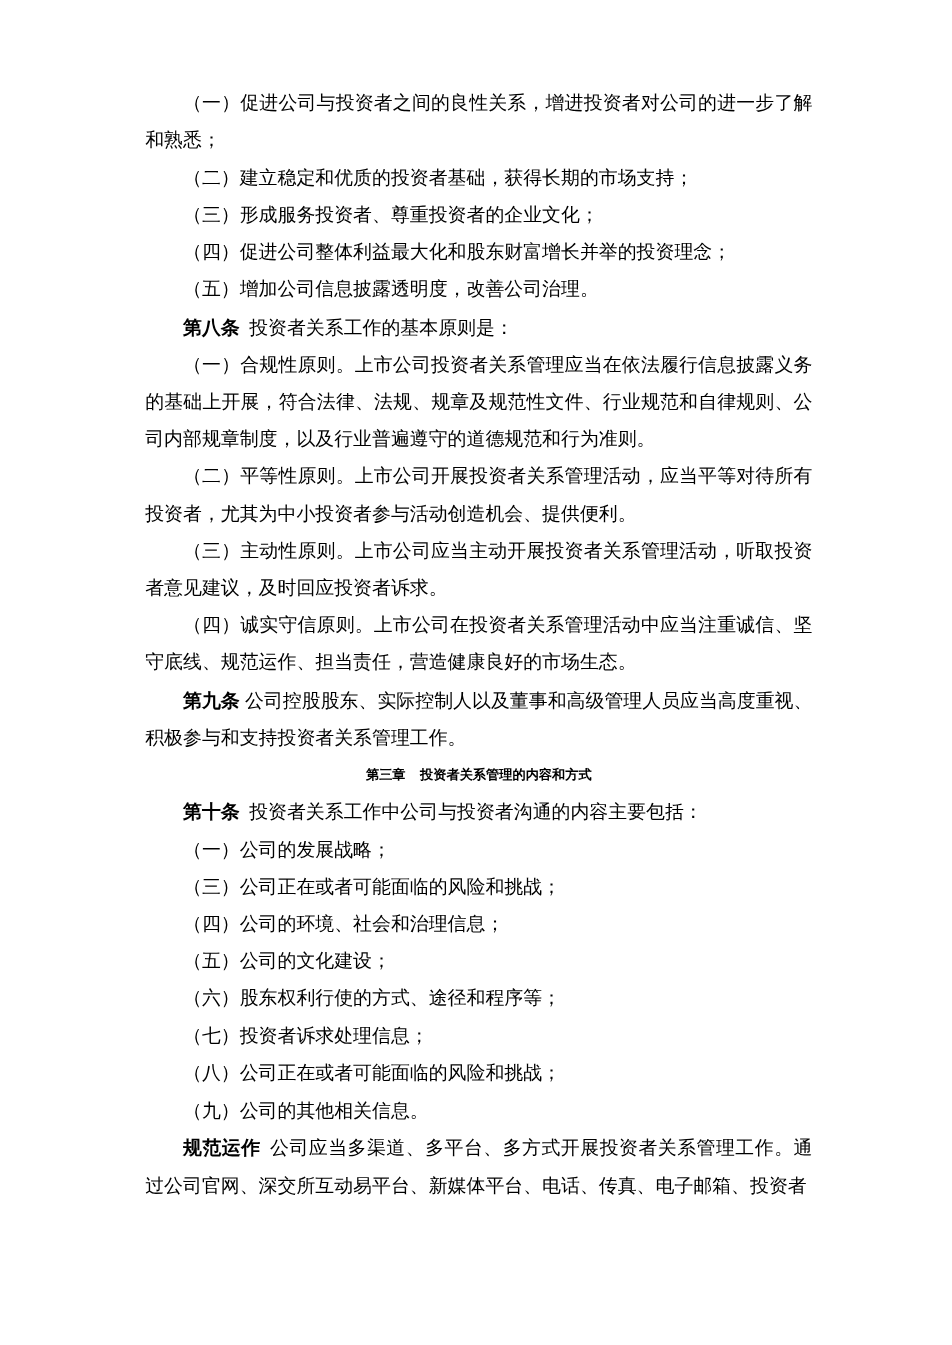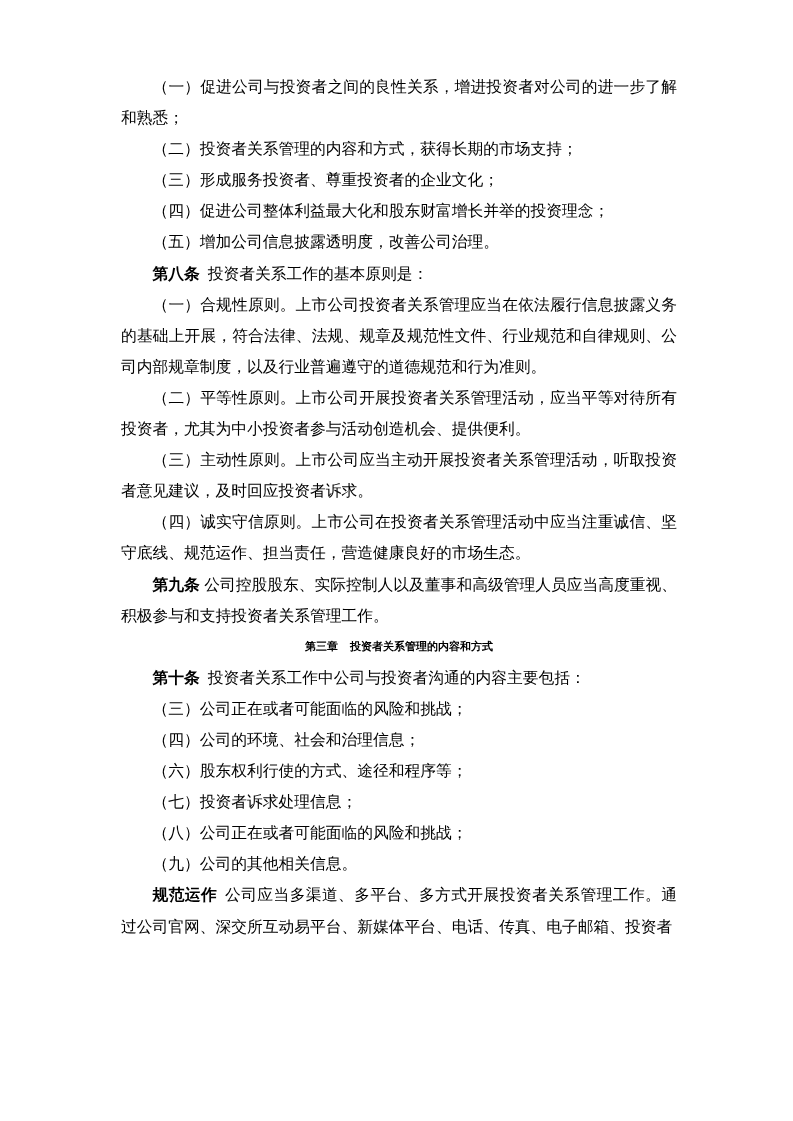--- a/index.html
+++ b/index.html
@@ -50,33 +50,35 @@
     text-indent: 0;
   }
   .chapter .art-label { margin-right: 1.1em; }
 </style>
 </head>
 <body>
 
 <div class="page">
   <main class="content" id="doc-content">
       <p class="para block-0"><span>（一）促进公司与投资者之间的良性关系，增进投资者对公司的进一步了解和熟悉；</span></p>
-      <p class="para block-1"><span>（二）投资者关系管理的内容和方式，获得长期的市场支持；</span></p>
+      <p class="para block-1"><span>（二）建立稳定和优质的投资者基础，获得长期的市场支持；</span></p>
       <p class="para block-2"><span>（三）形成服务投资者、尊重投资者的企业文化；</span></p>
       <p class="para block-3"><span>（四）促进公司整体利益最大化和股东财富增长并举的投资理念；</span></p>
       <p class="para block-4"><span>（五）增加公司信息披露透明度，改善公司治理。</span></p>
       <p class="para block-5"><b class="art-label">第八条</b><span>投资者关系工作的基本原则是：</span></p>
       <p class="para block-6"><span>（一）合规性原则。上市公司投资者关系管理应当在依法履行信息披露义务的基础上开展，符合法律、法规、规章及规范性文件、行业规范和自律规则、公司内部规章制度，以及行业普遍遵守的道德规范和行为准则。</span></p>
       <p class="para block-7"><span>（二）平等性原则。上市公司开展投资者关系管理活动，应当平等对待所有投资者，尤其为中小投资者参与活动创造机会、提供便利。</span></p>
       <p class="para block-8"><span>（三）主动性原则。上市公司应当主动开展投资者关系管理活动，听取投资者意见建议，及时回应投资者诉求。</span></p>
       <p class="para block-9"><span>（四）诚实守信原则。上市公司在投资者关系管理活动中应当注重诚信、坚守底线、规范运作、担当责任，营造健康良好的市场生态。</span></p>
       <p class="para block-10"><b class="art-label">第九条</b><span>公司控股股东、实际控制人以及董事和高级管理人员应当高度重视、积极参与和支持投资者关系管理工作。</span></p>
       <h2 class="chapter block-11"><b class="art-label">第三章</b><span>投资者关系管理的内容和方式</span></h2>
       <p class="para block-12"><b class="art-label">第十条</b><span>投资者关系工作中公司与投资者沟通的内容主要包括：</span></p>
+      <p class="para block-13"><span>（一）公司的发展战略；</span></p>
       <p class="para block-15"><span>（三）公司正在或者可能面临的风险和挑战；</span></p>
       <p class="para block-16"><span>（四）公司的环境、社会和治理信息；</span></p>
+      <p class="para block-17"><span>（五）公司的文化建设；</span></p>
       <p class="para block-18"><span>（六）股东权利行使的方式、途径和程序等；</span></p>
       <p class="para block-19"><span>（七）投资者诉求处理信息；</span></p>
       <p class="para block-20"><span>（八）公司正在或者可能面临的风险和挑战；</span></p>
       <p class="para block-21"><span>（九）公司的其他相关信息。</span></p>
       <p class="para block-22"><b class="art-label">规范运作</b><span>公司应当多渠道、多平台、多方式开展投资者关系管理工作。通过公司官网、深交所互动易平台、新媒体平台、电话、传真、电子邮箱、投资者</span></p>
     </main>
 </div>
 
 </body></html>

